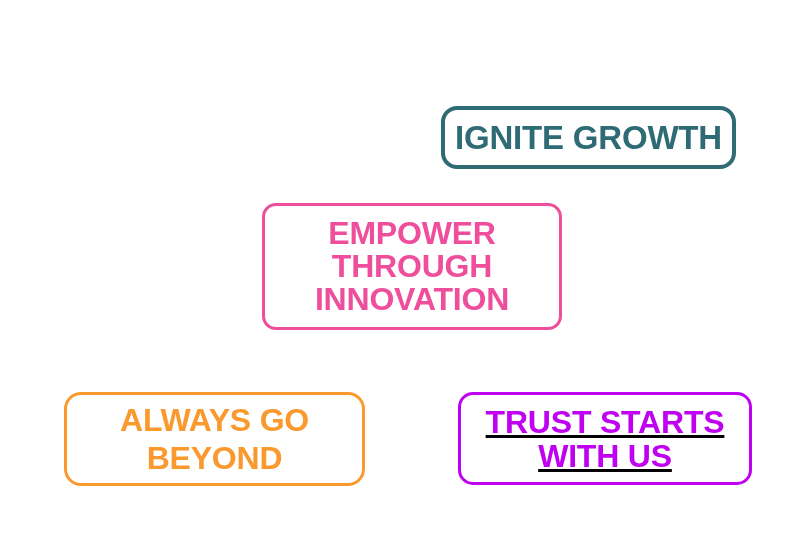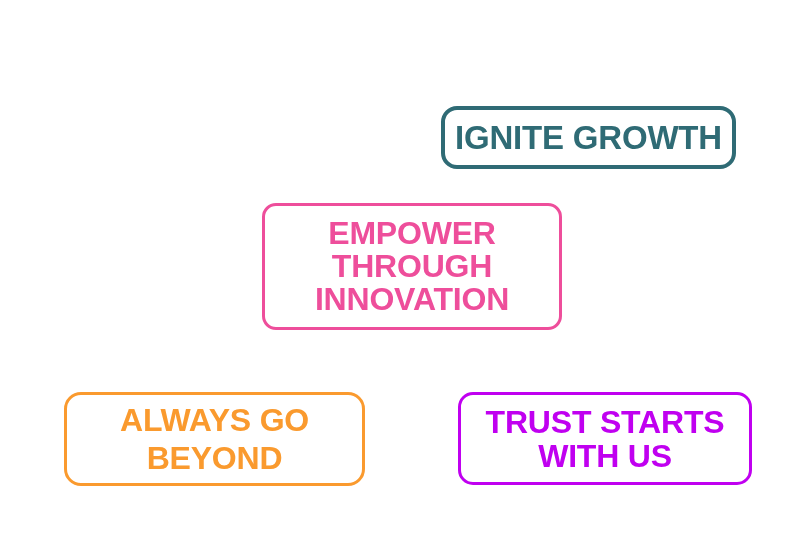--- a/index.html
+++ b/index.html
@@ -104,20 +104,21 @@
   }
 
   
   .chip-trust-starts {
     left: 458px;
     top: 392px;
     width: 294px;
     height: 93px;
     border: 3px solid #C000F0;
     border-radius: 15px;
+    text-decoration: underline;
   }
   .chip-trust-starts .slogan-text {
     color: #C000F0;
     font-size: 32px;
     line-height: 34px;
   }
 </style>
 </head>
 <body>
 

